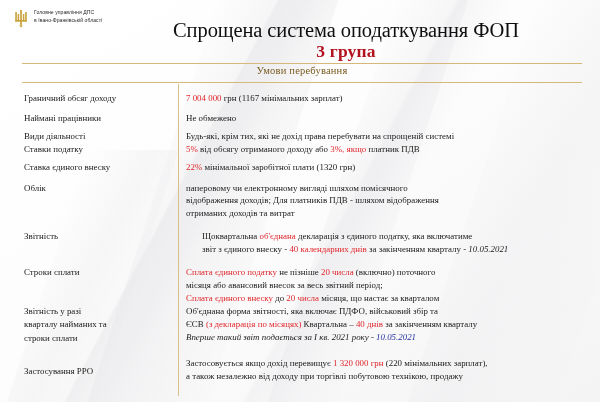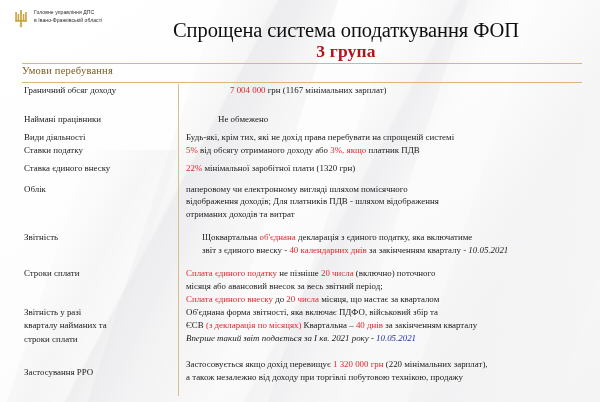--- a/index.html
+++ b/index.html
@@ -96,21 +96,21 @@
     z-index: 3;
   }
   .rule.top    { top: 63px; }
   .rule.bottom { top: 82px; }
 
   .section-head {
     position: absolute;
     left: 22px;
     right: 18px;
     top: 65px;
-    text-align: left;
+    text-align: center;
     font-size: 10.5px;
     color: #7a5c20;
     letter-spacing: .2px;
     z-index: 3;
   }
 
   
   .vdivider {
     position: absolute;
     left: 178px;
@@ -150,22 +150,22 @@
     line-height: 1.45;
     color: #1a1a1a;
   }
   .cell-value p { margin: 0; }
 
   .red   { color: #e0262c; }
   .blue  { color: #1f2d9e; }
   .ital  { font-style: italic; }
 
   
-  .r-income     { margin-top: 0; gap: 44px; }
-  .r-employees  { margin-top: 16px; gap: 32px; }
+  .r-income     { margin-top: 8px; }
+  .r-employees  { margin-top: 7px; }
   .r-activities { margin-top: 5px; }
   .r-rates      { margin-top: 0; }
   .r-esv        { margin-top: 5px; }
   .r-accounting { margin-top: 8px; }
   .r-reporting  { margin-top: 10px; gap: 16px; }
   .r-payment    { margin-top: 10px; }
   .r-hired      { }
   .r-rro        { margin-top: 12px; }
 
   .r-hired .cell-label,

